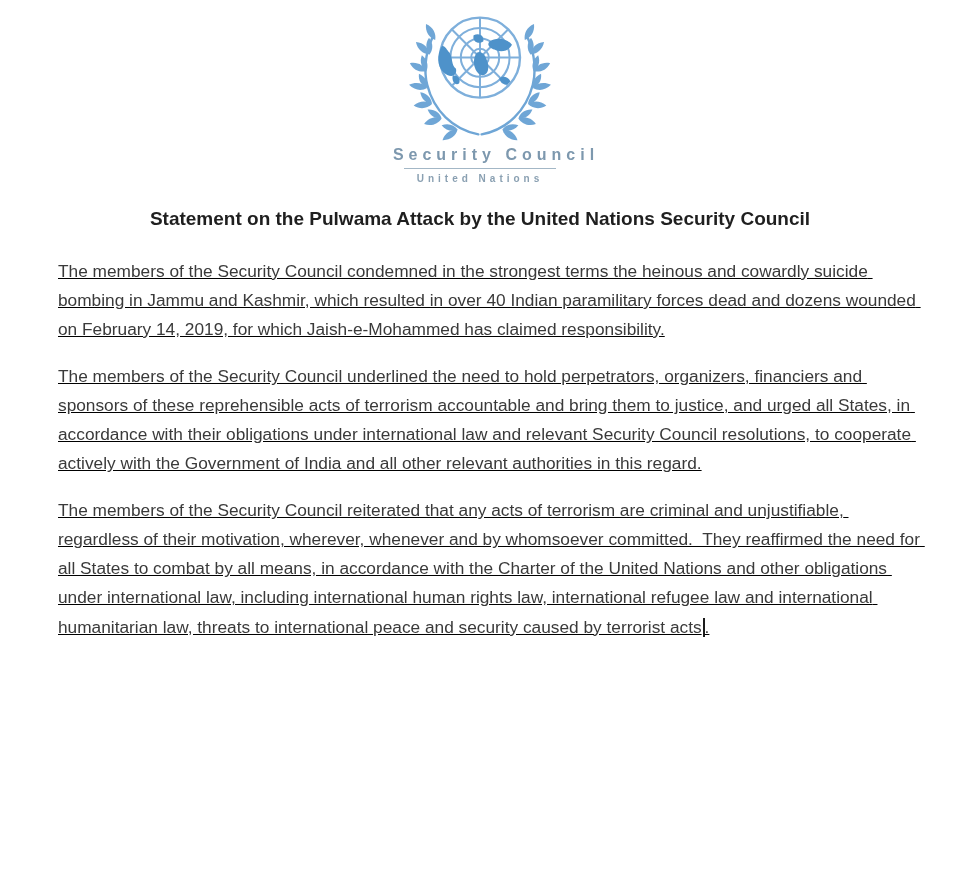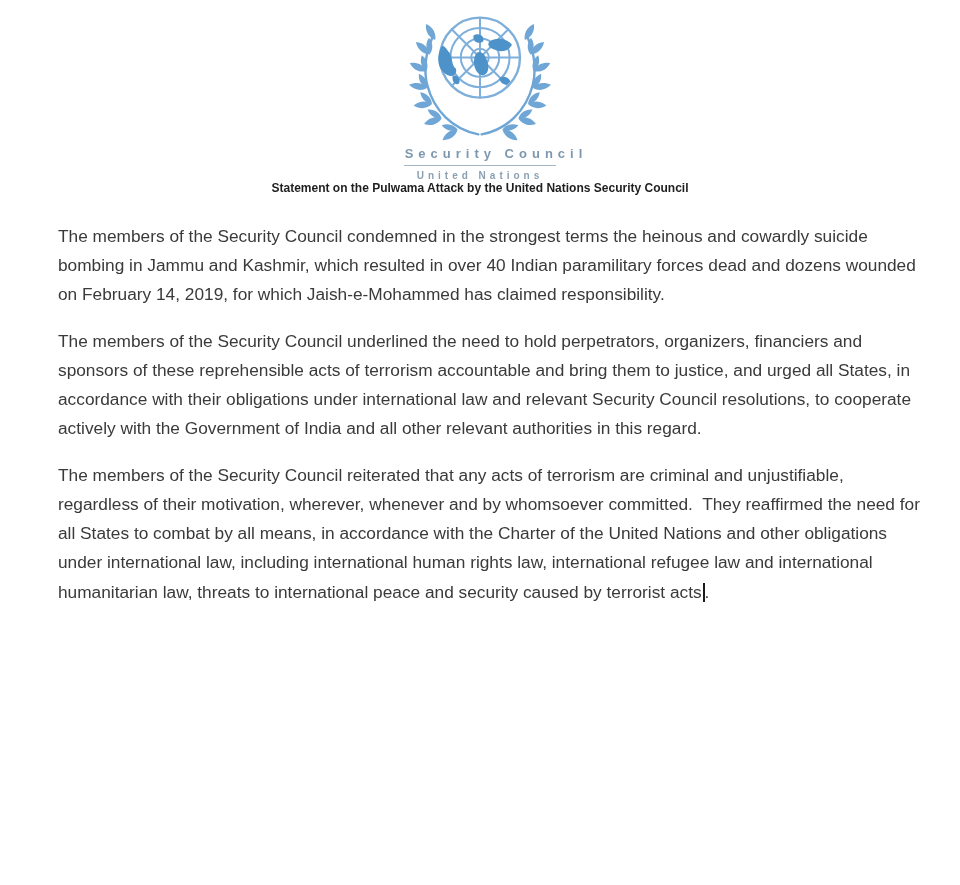--- a/index.html
+++ b/index.html
@@ -13,47 +13,49 @@
     overflow: hidden;
   }
   .logo-block {
     width: 100%;
     padding-top: 8px;
     text-align: center;
   }
   .emblem { display: block; margin: 0 auto; }
   .logo-primary {
     margin-top: 2px;
-    font-size: 13px;
+    font-size: 16px;
     font-weight: 600;
     letter-spacing: 5px;
     color: #7d98ae;
     margin-left: 32px;
   }
   .logo-rule {
     width: 152px;
     height: 1px;
     background: #a3b7c6;
     margin: 4px auto 4px auto;
   }
   .logo-secondary {
     font-size: 10px;
     font-weight: 600;
     letter-spacing: 4px;
     color: #8aa0b2;
   }
   .doc-title {
+    margin-top: 24px;
     text-align: center;
-    font-size: 12px;
+    font-size: 19px;
     font-weight: 700;
     color: #1f1f1f;
   }
   .doc-body {
     margin: 27px 16px 0 58px;
     width: 868px;
+    text-decoration: underline;
   }
   .doc-body p {
     font-size: 17.3px;
     line-height: 1.68;
     color: #3a3a3a;
     margin-bottom: 18px;
     white-space: pre-wrap;
     text-align: left;
   }
   .caret {

